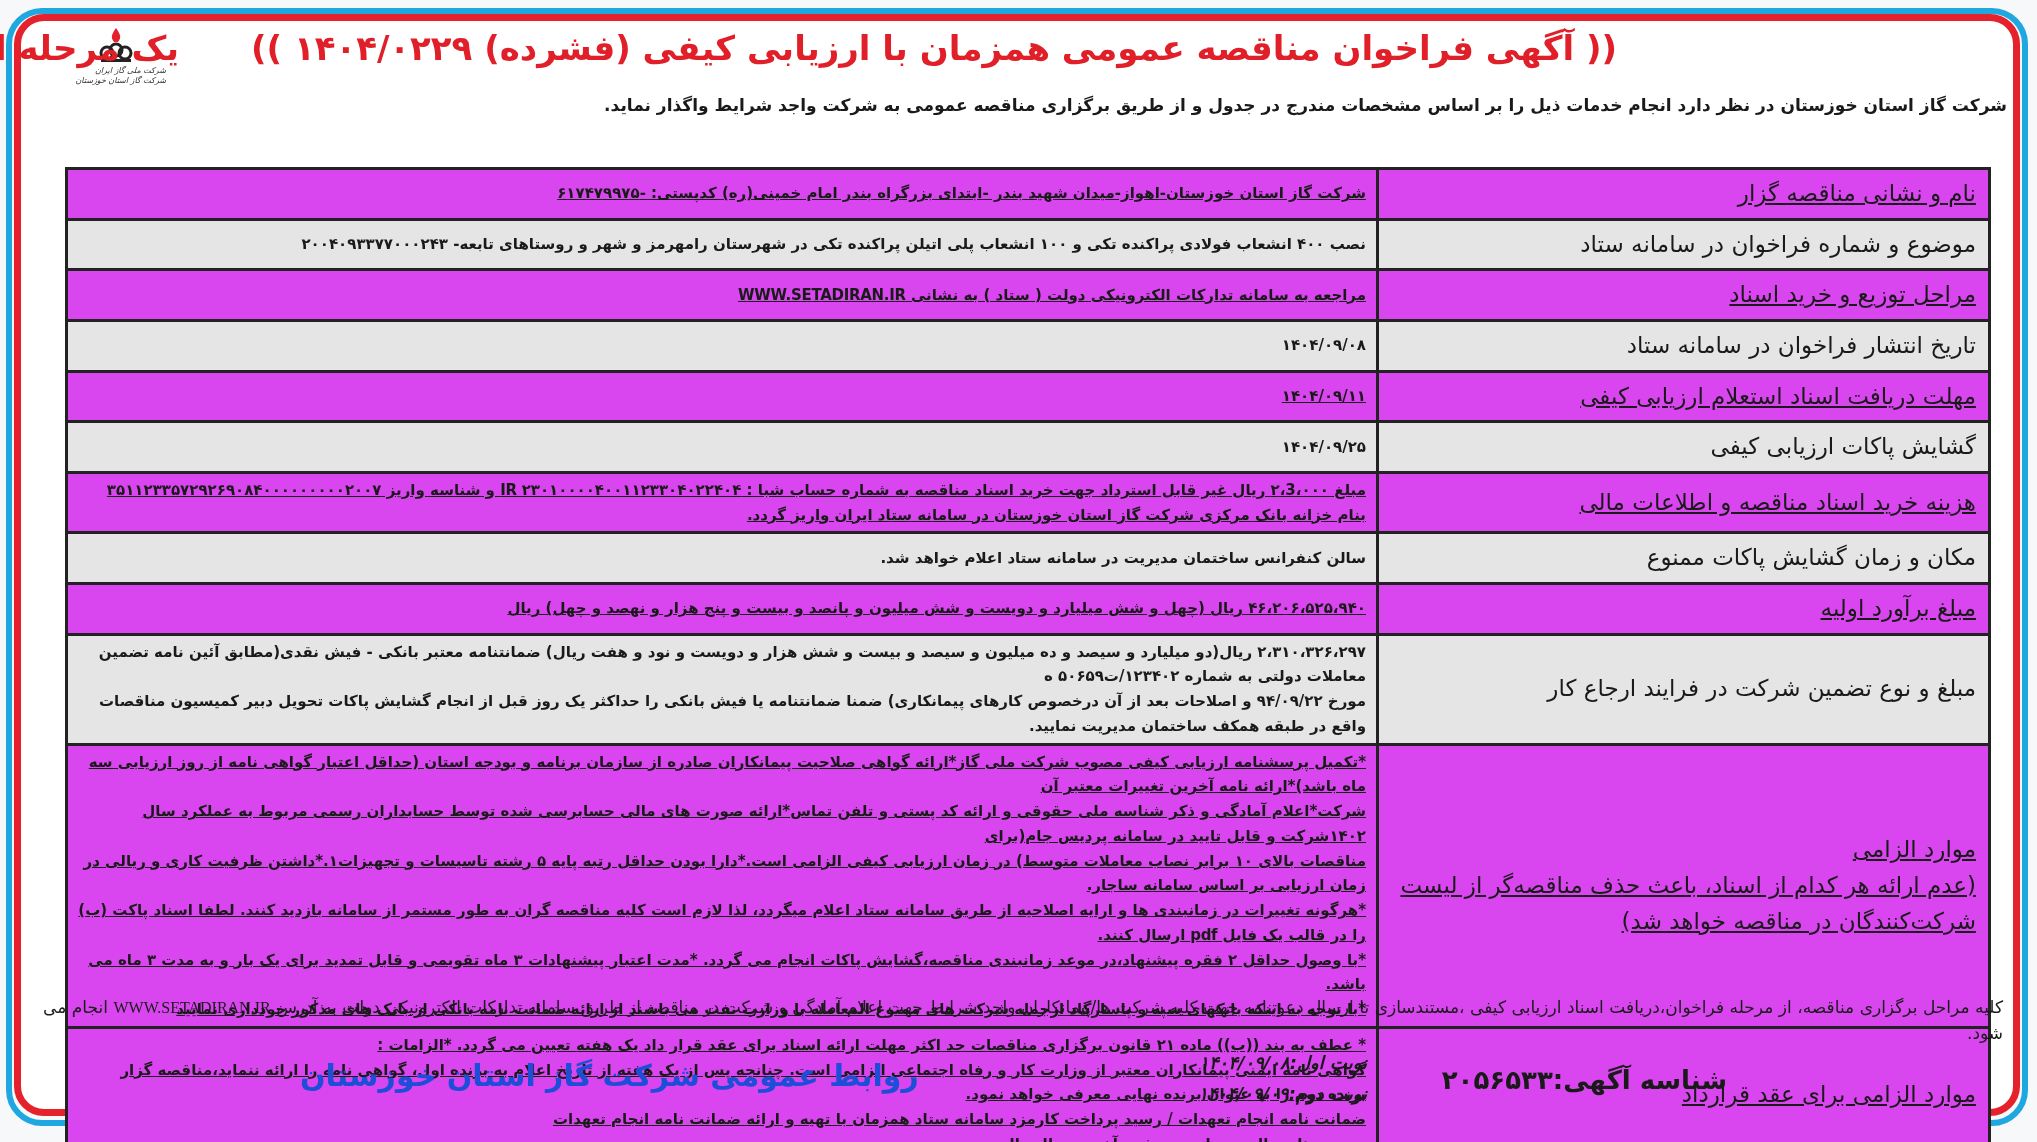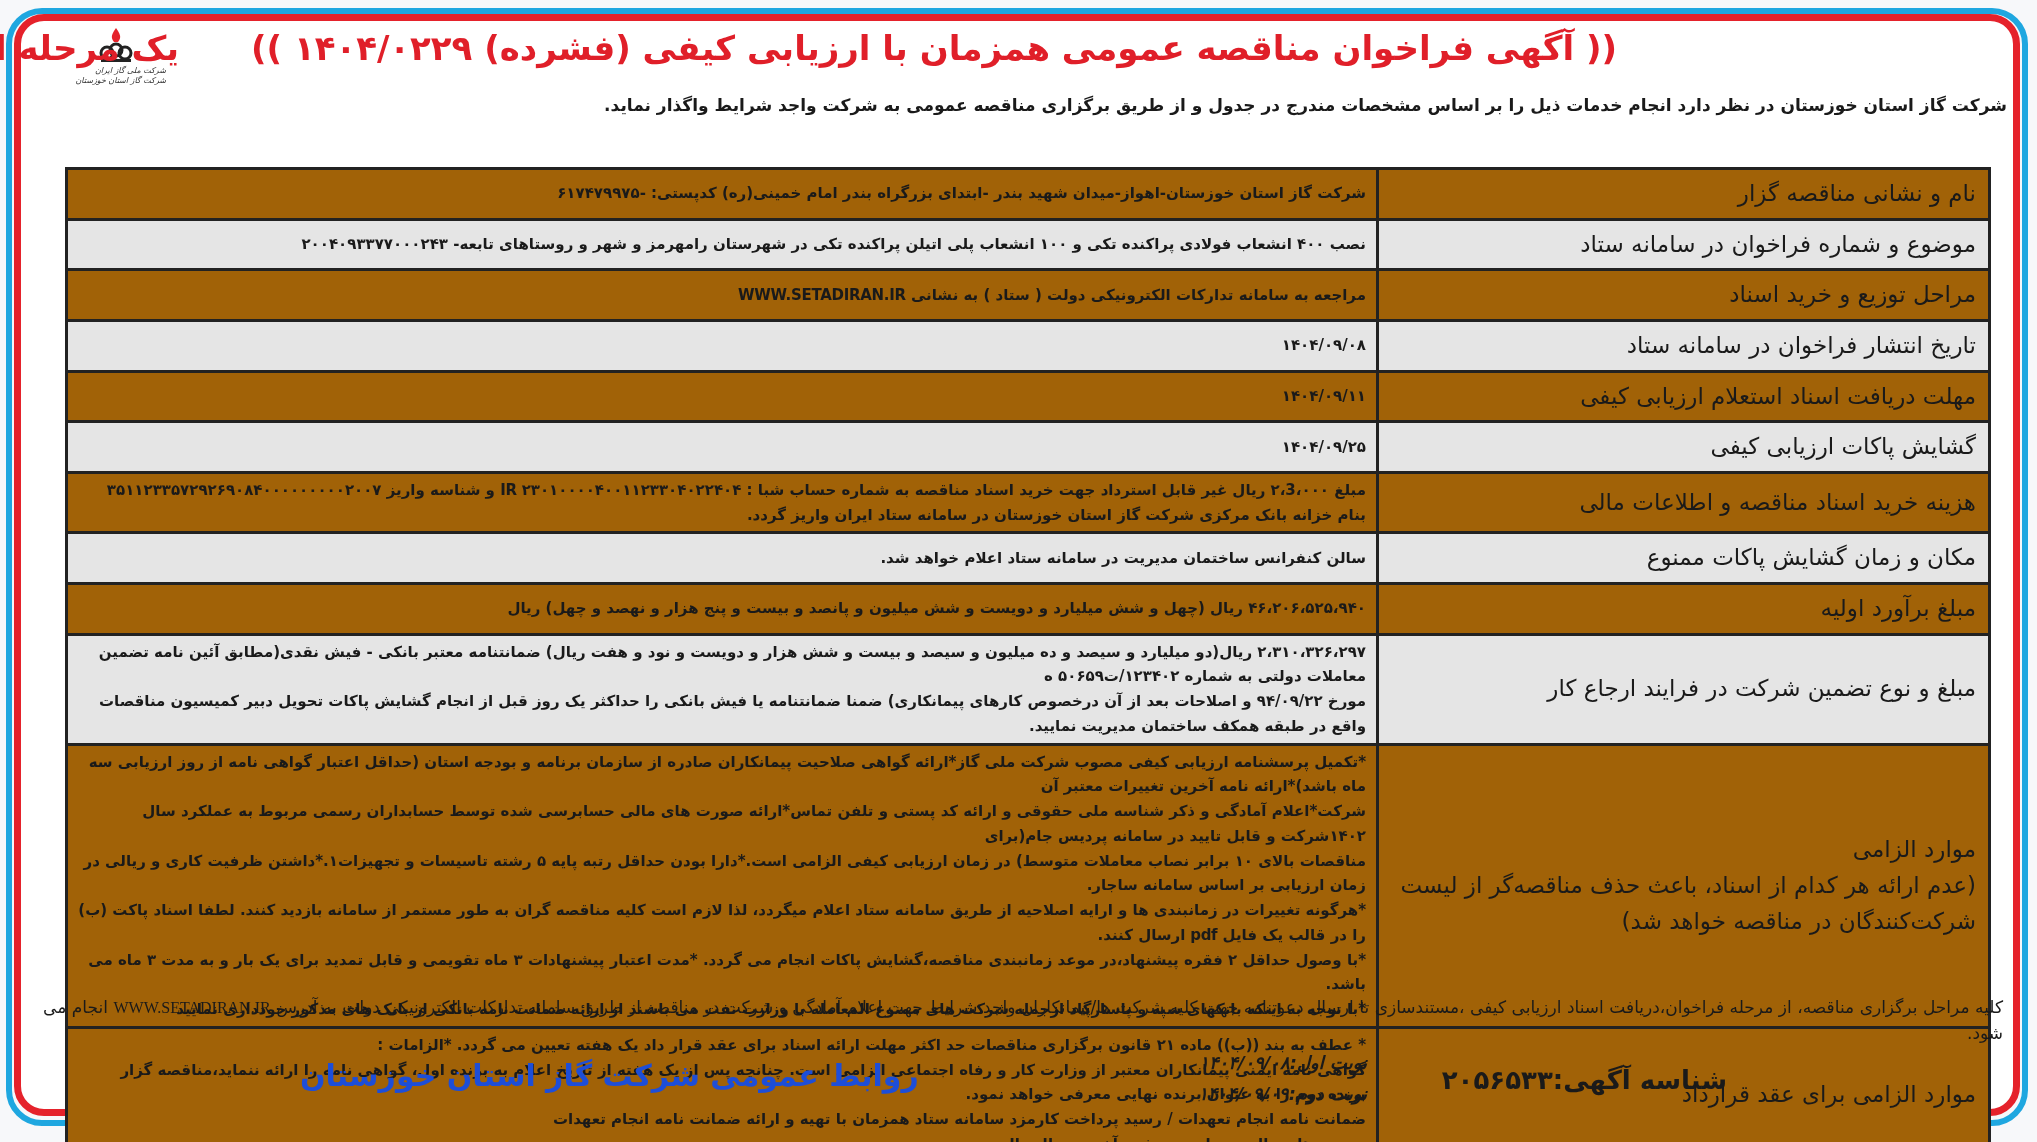--- a/index.html
+++ b/index.html
@@ -34,21 +34,21 @@
     position:absolute; left:65px; top:167px; width:1926px; height:818px;
     border-collapse:collapse; direction:rtl; table-layout:fixed;
   }
   table.main td { border:3px solid #222; vertical-align:middle; }
   table.main td.label {
     width:585px; font-size:23px; line-height:1.55; padding:6px 12px;
   }
   table.main td.value {
     text-align:right; font-size:15px; line-height:1.65; padding:4px 10px; font-weight:bold; letter-spacing:-0.3px;
   }
-  tr.cream td { background:#a16207; }
+  tr.cream td { background:#d946ef;text-decoration:underline; }
   tr.white td { background:#e5e5e5; }
   .watermark {
     position:absolute; left:670px; top:470px; font-size:150px; font-weight:bold;
     color:rgba(120,120,120,0.10); font-family:"Liberation Sans", sans-serif; pointer-events:none;
     letter-spacing:4px;
   }
   .footer-note {
     position:absolute; right:34px; top:995px; width:1960px; direction:rtl; font-size:17px;
     line-height:1.5; text-align:justify;
   }

